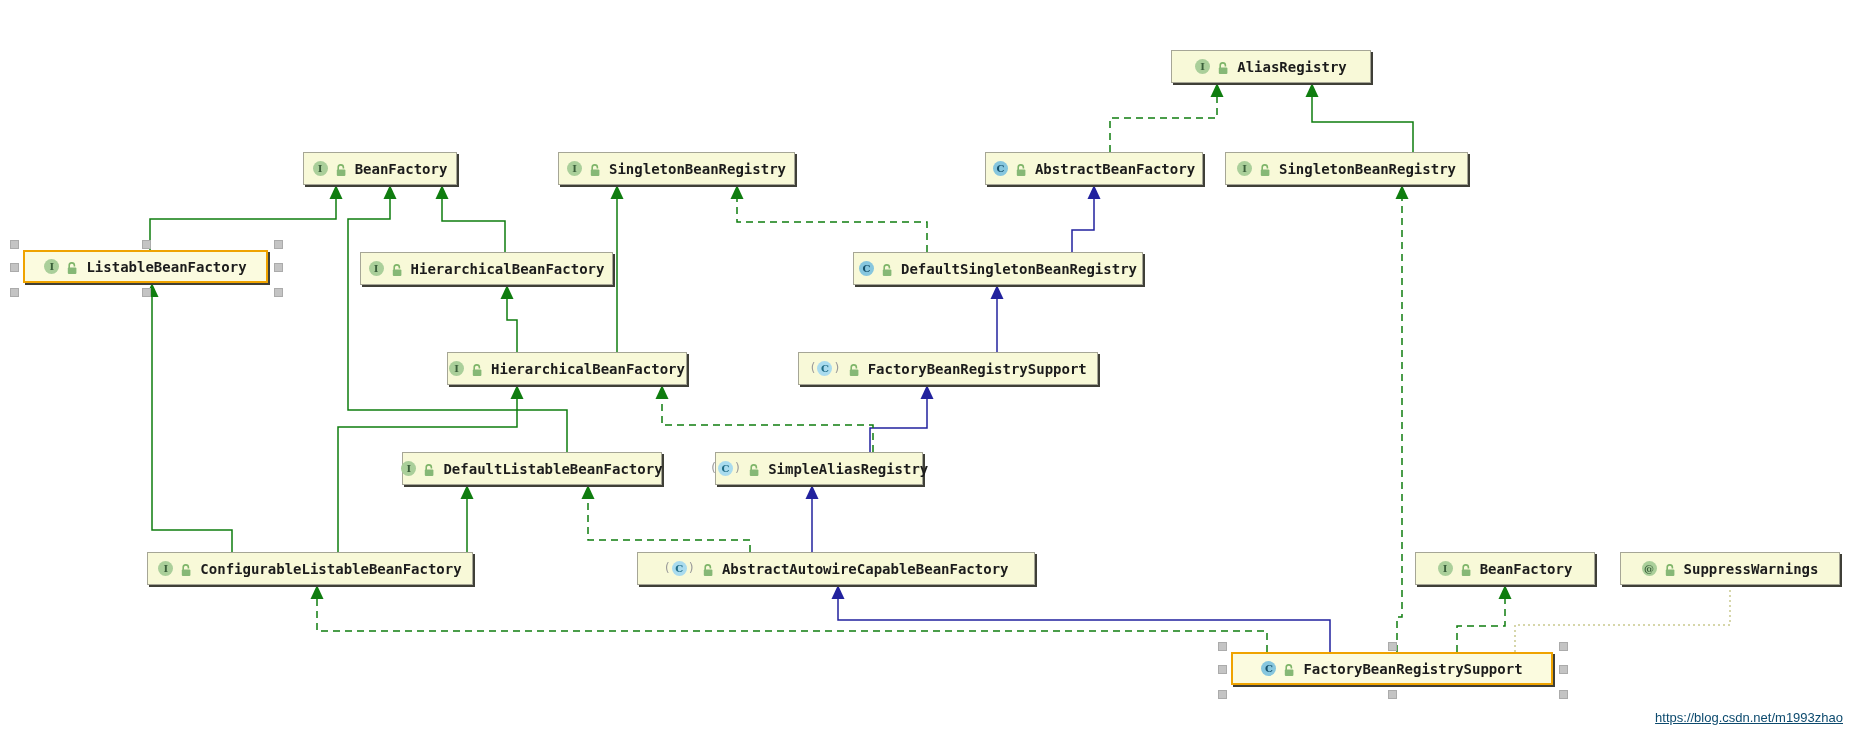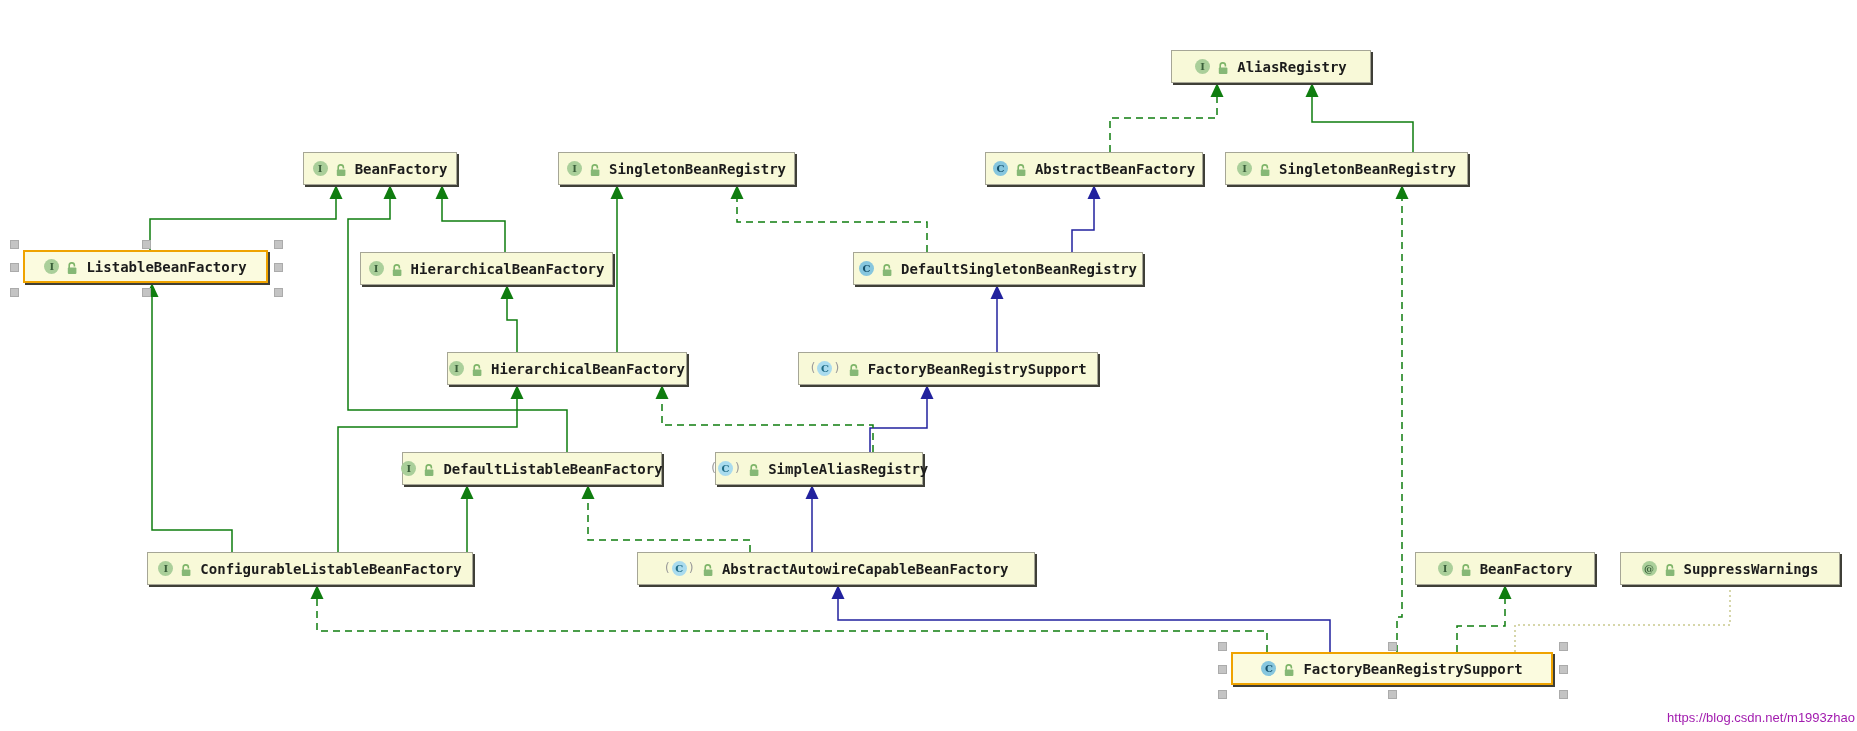--- a/index.html
+++ b/index.html
@@ -23,22 +23,22 @@
     font-size:10px;font-weight:bold;font-family:"DejaVu Serif","Liberation Serif",serif;
   }
   .badge.interface,.badge.annotation{background:#aacf9a;color:#3a5f3a;}
   .badge.class{background:#86c6de;color:#14506b;}
   .badge.abstract{background:#a9dbee;color:#1f6c86;}
   .abswrap{display:flex;align-items:center;gap:1px;flex:0 0 auto;}
   .paren{color:#9a9a9a;font-size:12px;font-family:"DejaVu Sans Mono",monospace;line-height:15px;}
   .lock{flex:0 0 13px;height:14px;position:relative;}
   .handle{position:absolute;width:7px;height:7px;background:#c4c4c4;border:1px solid #ababab;z-index:3;}
   #watermark{
-    position:absolute;right:2px;bottom:6px;z-index:4;
-    color:#a21caf;font-size:13px;font-family:"Liberation Sans","DejaVu Sans",sans-serif;
+    position:absolute;right:14px;bottom:6px;z-index:4;
+    color:#0c4a6e;font-size:13px;font-family:"Liberation Sans","DejaVu Sans",sans-serif;text-decoration:underline;
   }
 </style>
 </head>
 <body>
 
 <div id="canvas">
   <svg id="edges" width="1857" height="731">
       <g>
         <polyline points="150,250 150,219 336,219 336,197" fill="none" stroke="#0f7d0f" stroke-width="1.5"></polyline>
         <path d="M 336 185 L 329.5 199 L 342.5 199 Z" fill="#0f7d0f"></path>

